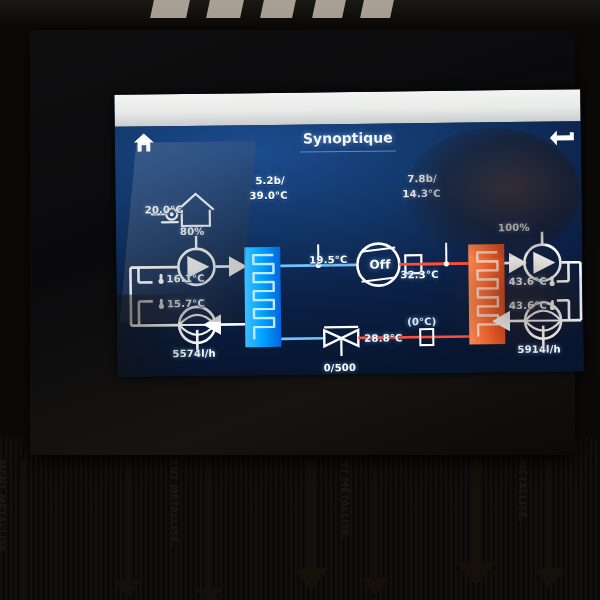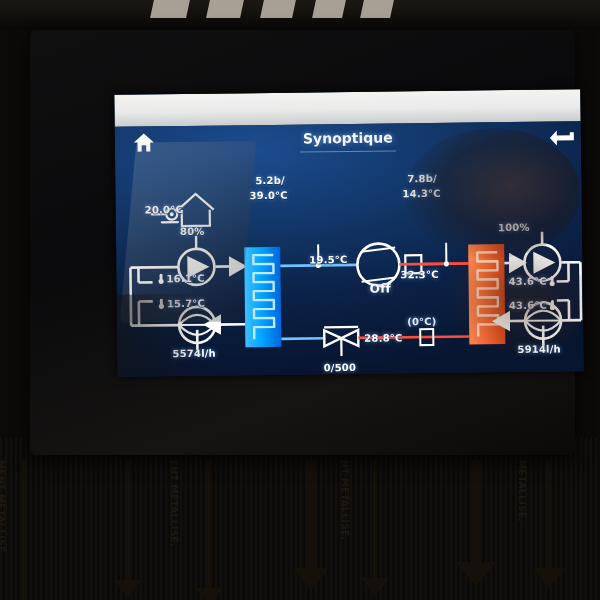--- a/index.html
+++ b/index.html
@@ -297,21 +297,21 @@
       </svg><span>15.7°C</span>
     </span>
 
     <span class="lb" style="left:55px;top:254px;">5574l/h</span>
 
     <span class="lb" style="left:140px;top:82px;">5.2b/</span>
     <span class="lb" style="left:134px;top:97px;">39.0°C</span>
 
     <span class="lb" style="left:165px;top:162px;margin-left:28px;">19.5°C</span>
 
-    <span class="lb" style="left:253px;top:166px;font-size:12px;margin-top:24px;">Off</span>
+    <span class="lb" style="left:253px;top:166px;font-size:12px;">Off</span>
 
     <span class="lb" style="left:284px;top:178px;text-align:right;">32.3°C</span>
     <span class="lb dim" style="left:290px;top:197px;">(0°C)</span>
 
     <span class="lb" style="left:206px;top:270px;">0/500</span>
 
     <span class="lb" style="left:247px;top:241px;">
       <span>28.8°C</span>
     </span>
 

